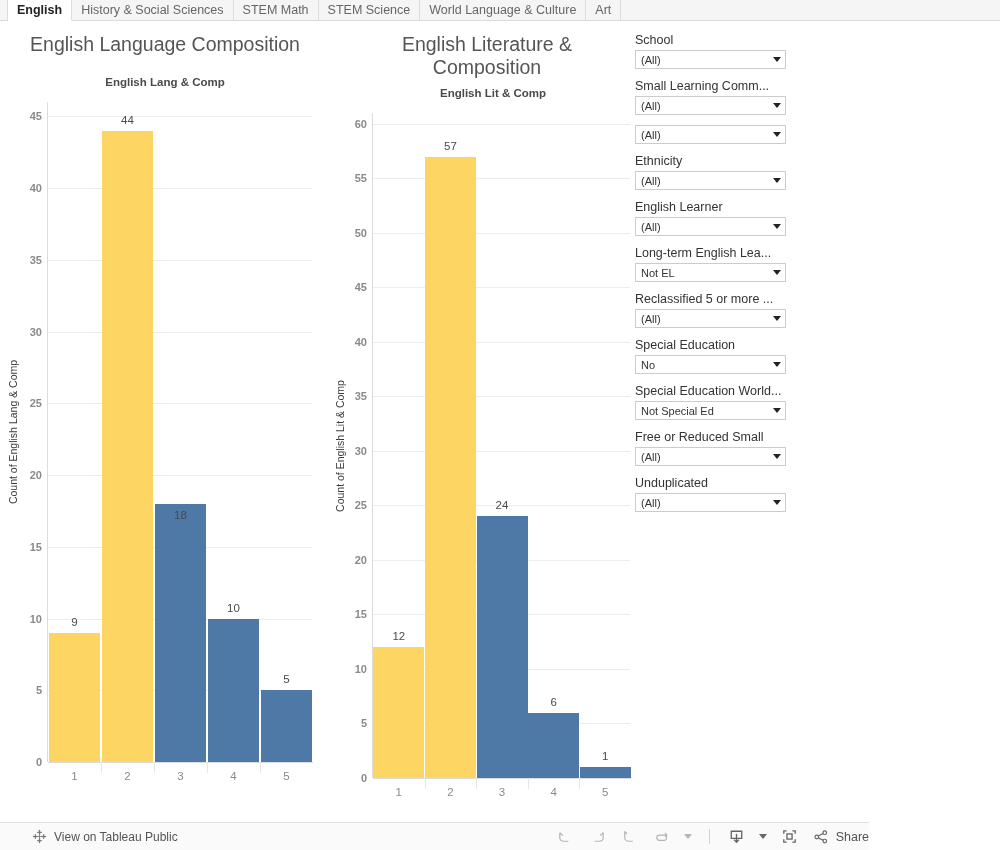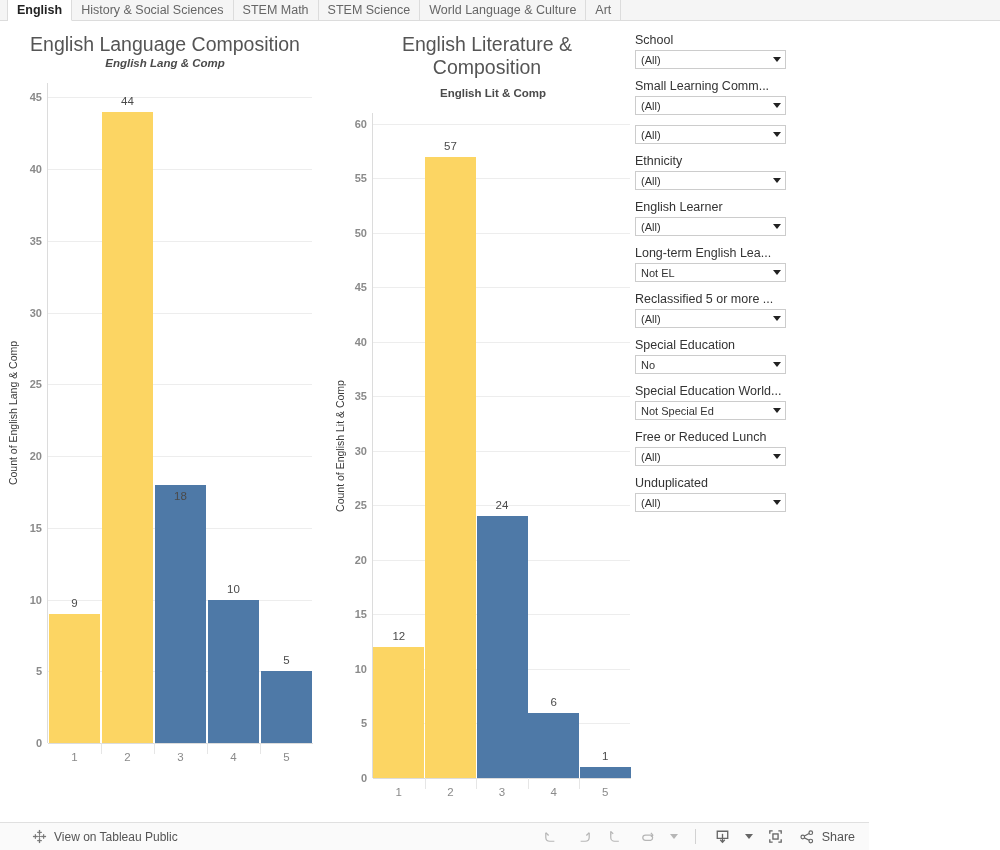--- a/index.html
+++ b/index.html
@@ -61,21 +61,21 @@
   }
   #panel-left .viz-title  { padding-left: 10px; padding-right: 10px; }
   #panel-right .viz-title { padding-left: 28px; padding-right: 14px; }
 
   .viz-subtitle {
     text-align: center;
     font-size: 11.5px;
     font-weight: bold;
     color: #4a4a4a;
   }
-  #panel-left .viz-subtitle  { margin-top: 1px; font-style: italic; }
+  #panel-left .viz-subtitle  { margin-top: 20px; }
   #panel-right .viz-subtitle { margin-top: 8px; padding-left: 26px; }
 
   
   .plot-wrap { position: relative; }
   .y-axis-title {
     position: absolute;
     font-size: 10.5px; color: #3a3a3a;
     white-space: nowrap;
     transform-origin: 0 0;
     transform: rotate(-90deg);
@@ -160,21 +160,21 @@
     background: #fafafa;
     border-top: 1px solid #e0e0e0;
     display: flex; 
   }
   .tb-left {
     display: flex; align-items: center;
     margin-left: 32px; gap: 7px; cursor: pointer;
   }
   .tb-left-label { font-size: 12px; color: #555555; }
   .tb-right {
-    margin-left: auto; margin-right: 14px;
+    margin-left: auto; 
     display: flex; align-items: center; gap: 13px;
   }
   .tb-icon {
     display: flex; align-items: center; justify-content: center;
     cursor: pointer; color: #b6b6b6;
   }
   .tb-icon.dark { color: #666666; }
   .tb-sep { width: 1px; height: 15px; background: #d2d2d2; margin: 0 4px; }
   .share-group { display: flex; align-items: center; gap: 6px; cursor: pointer; }
   .share-label { font-size: 12.5px; color: #555555; }
@@ -378,21 +378,21 @@
           </div>
         </div>
         <div class="filter">
           <div class="filter-label">Special Education World...</div>
           <div class="filter-select">
             <span class="filter-value">Not Special Ed</span>
             <span class="caret"></span>
           </div>
         </div>
         <div class="filter">
-          <div class="filter-label">Free or Reduced Lunch</div>
+          <div class="filter-label">Free or Reduced Small</div>
           <div class="filter-select">
             <span class="filter-value">(All)</span>
             <span class="caret"></span>
           </div>
         </div>
         <div class="filter">
           <div class="filter-label">Unduplicated</div>
           <div class="filter-select">
             <span class="filter-value">(All)</span>
             <span class="caret"></span>

